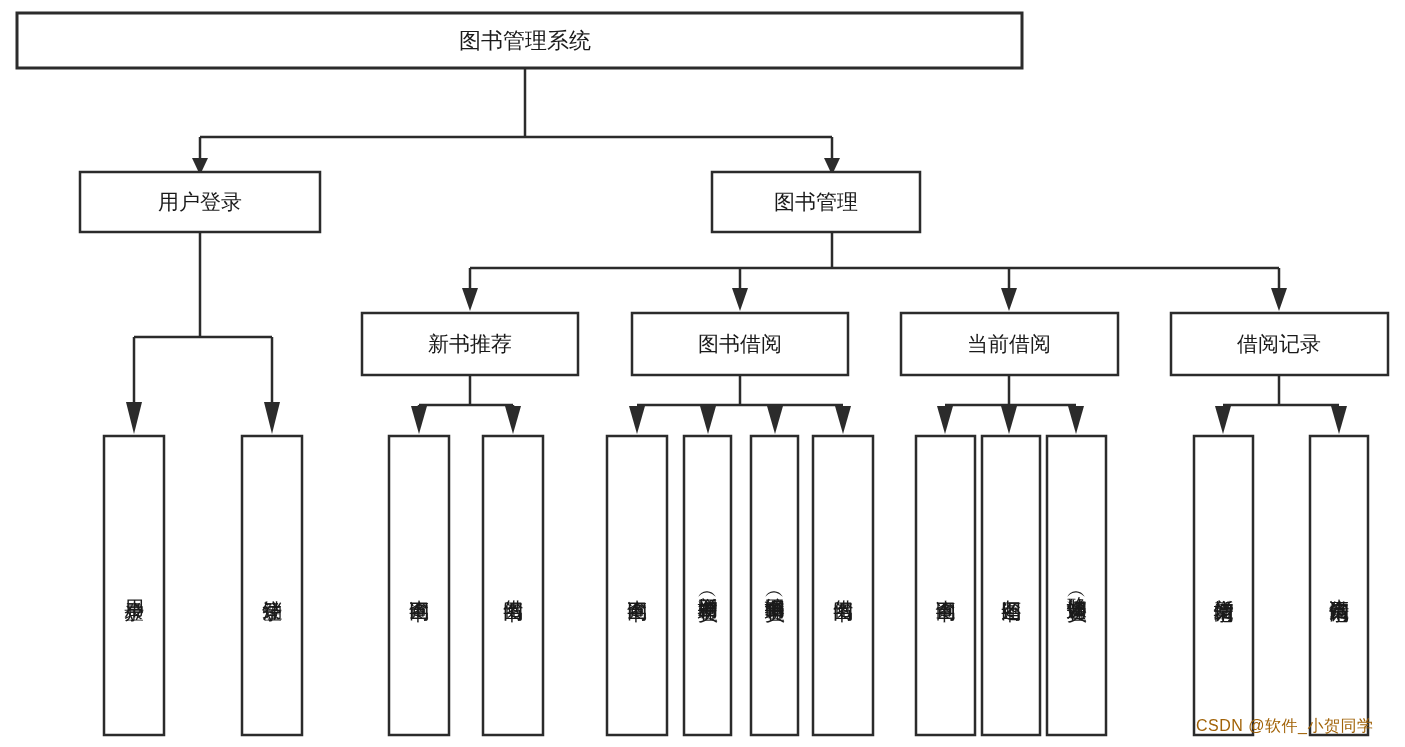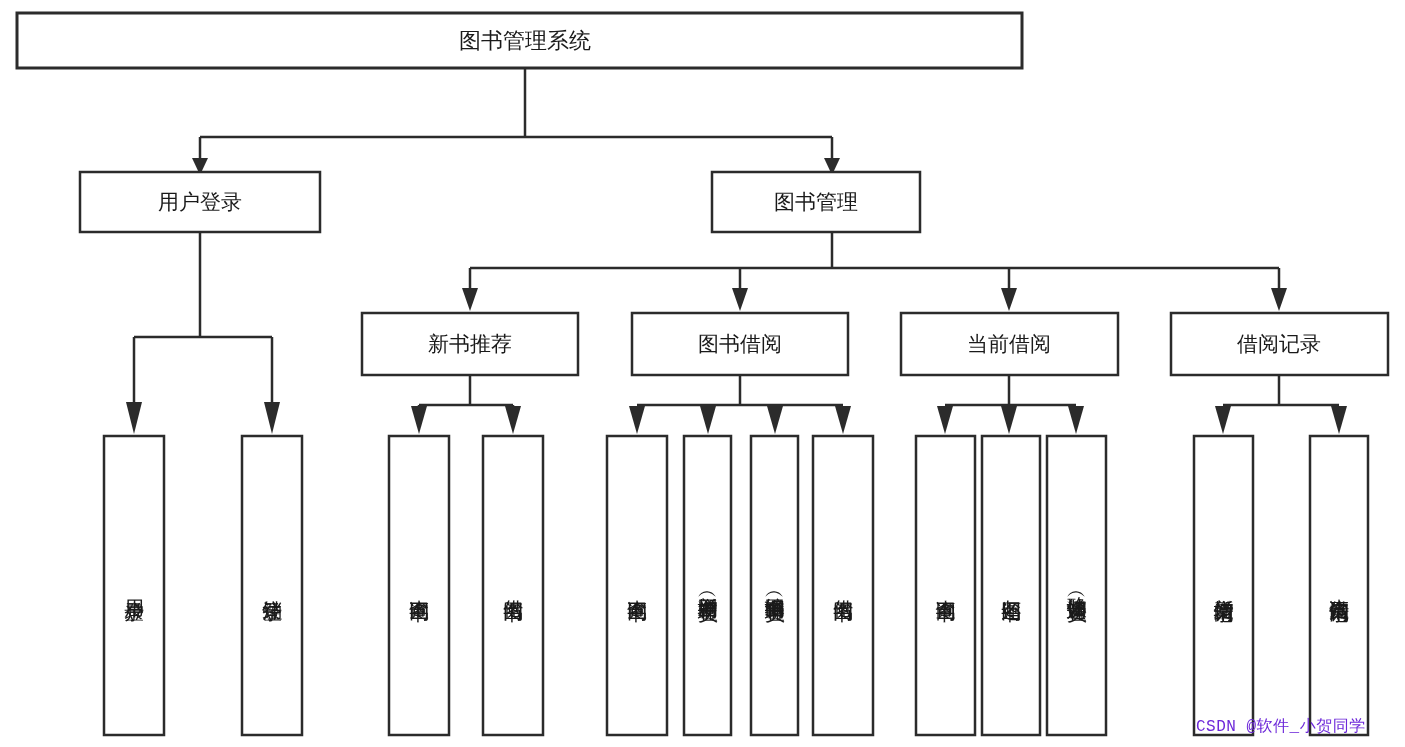--- a/index.html
+++ b/index.html
@@ -64,23 +64,23 @@
     font-family: "Liberation Sans", "DejaVu Sans", sans-serif;
     font-size: 20px;
     line-height: 1.08;
     letter-spacing: 1px;
     color: #1a1a1a;
     white-space: nowrap;
     pointer-events: none;
   }
   .watermark {
     position: absolute;
-    font-family: Liberation Mono, monospace;
+    font-family: Liberation Sans, sans-serif;
     font-size: 16px;
-    color: #6d28d9;
+    color: #a16207;
     white-space: nowrap;
     letter-spacing: 0.5px;
   }
 </style>
 </head>
 <body>
 
 <div id="diagram-root">
 
   <svg class="diagram-canvas" viewBox="0 0 1405 747">

